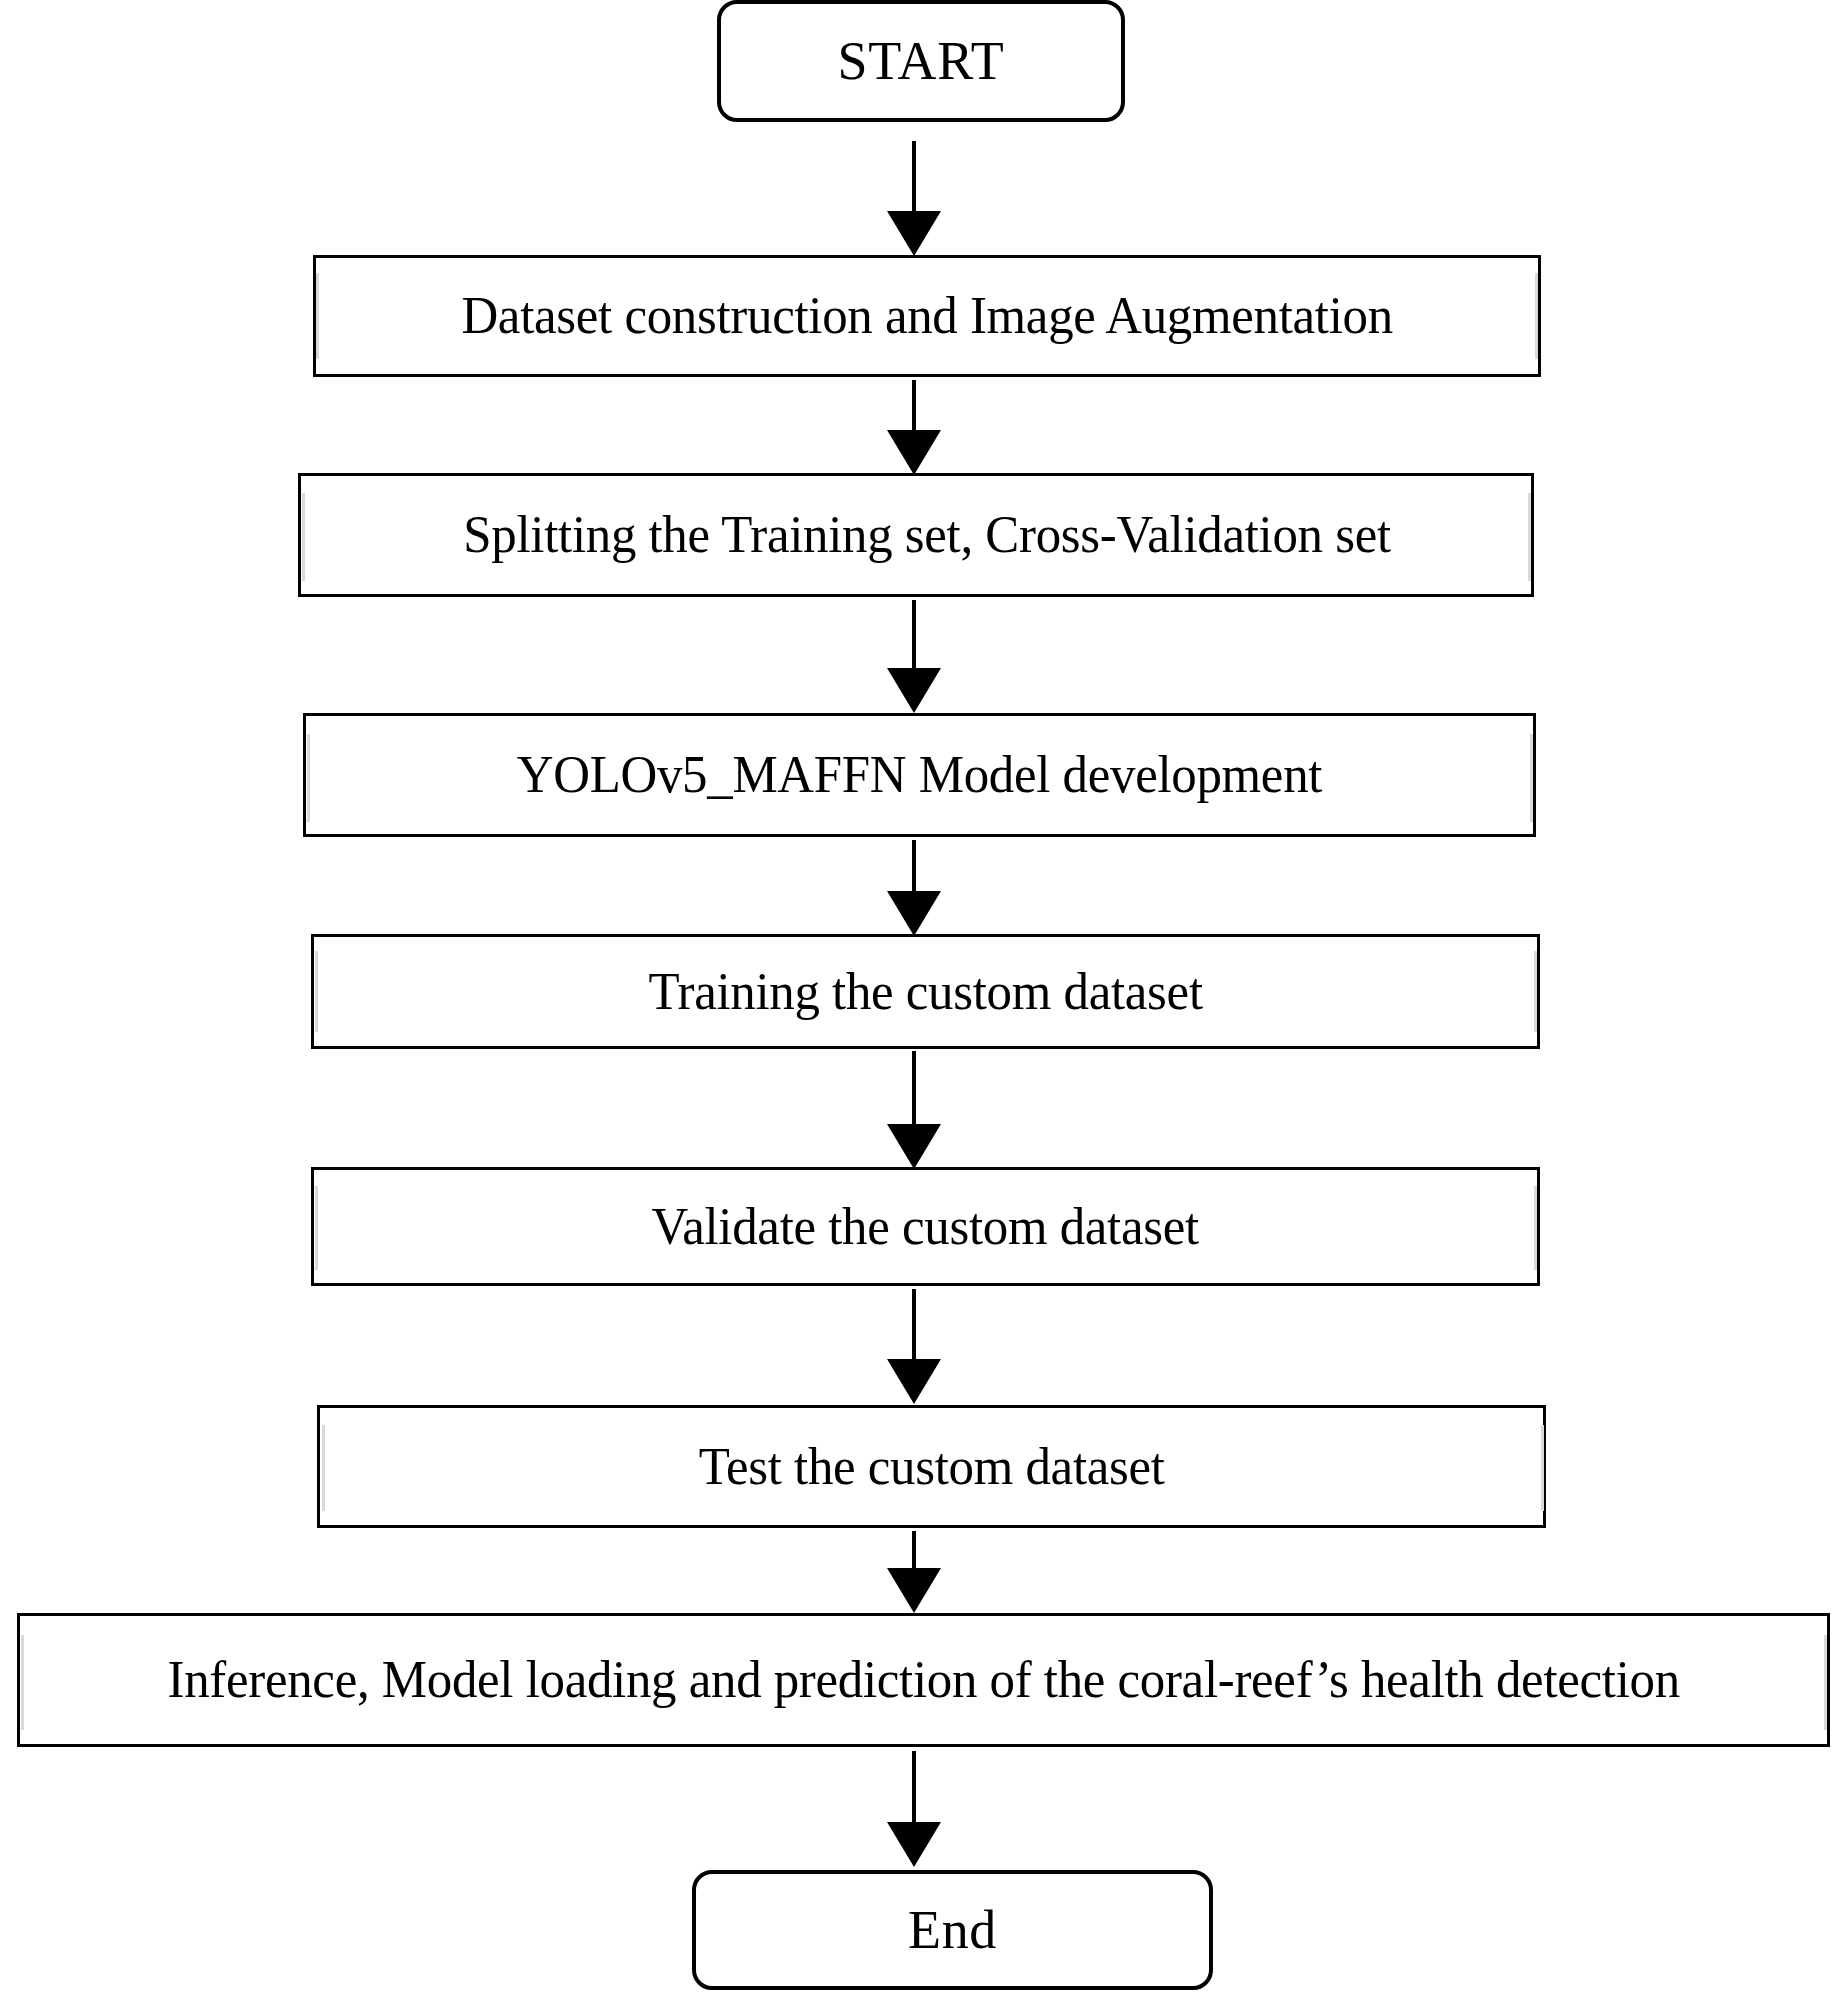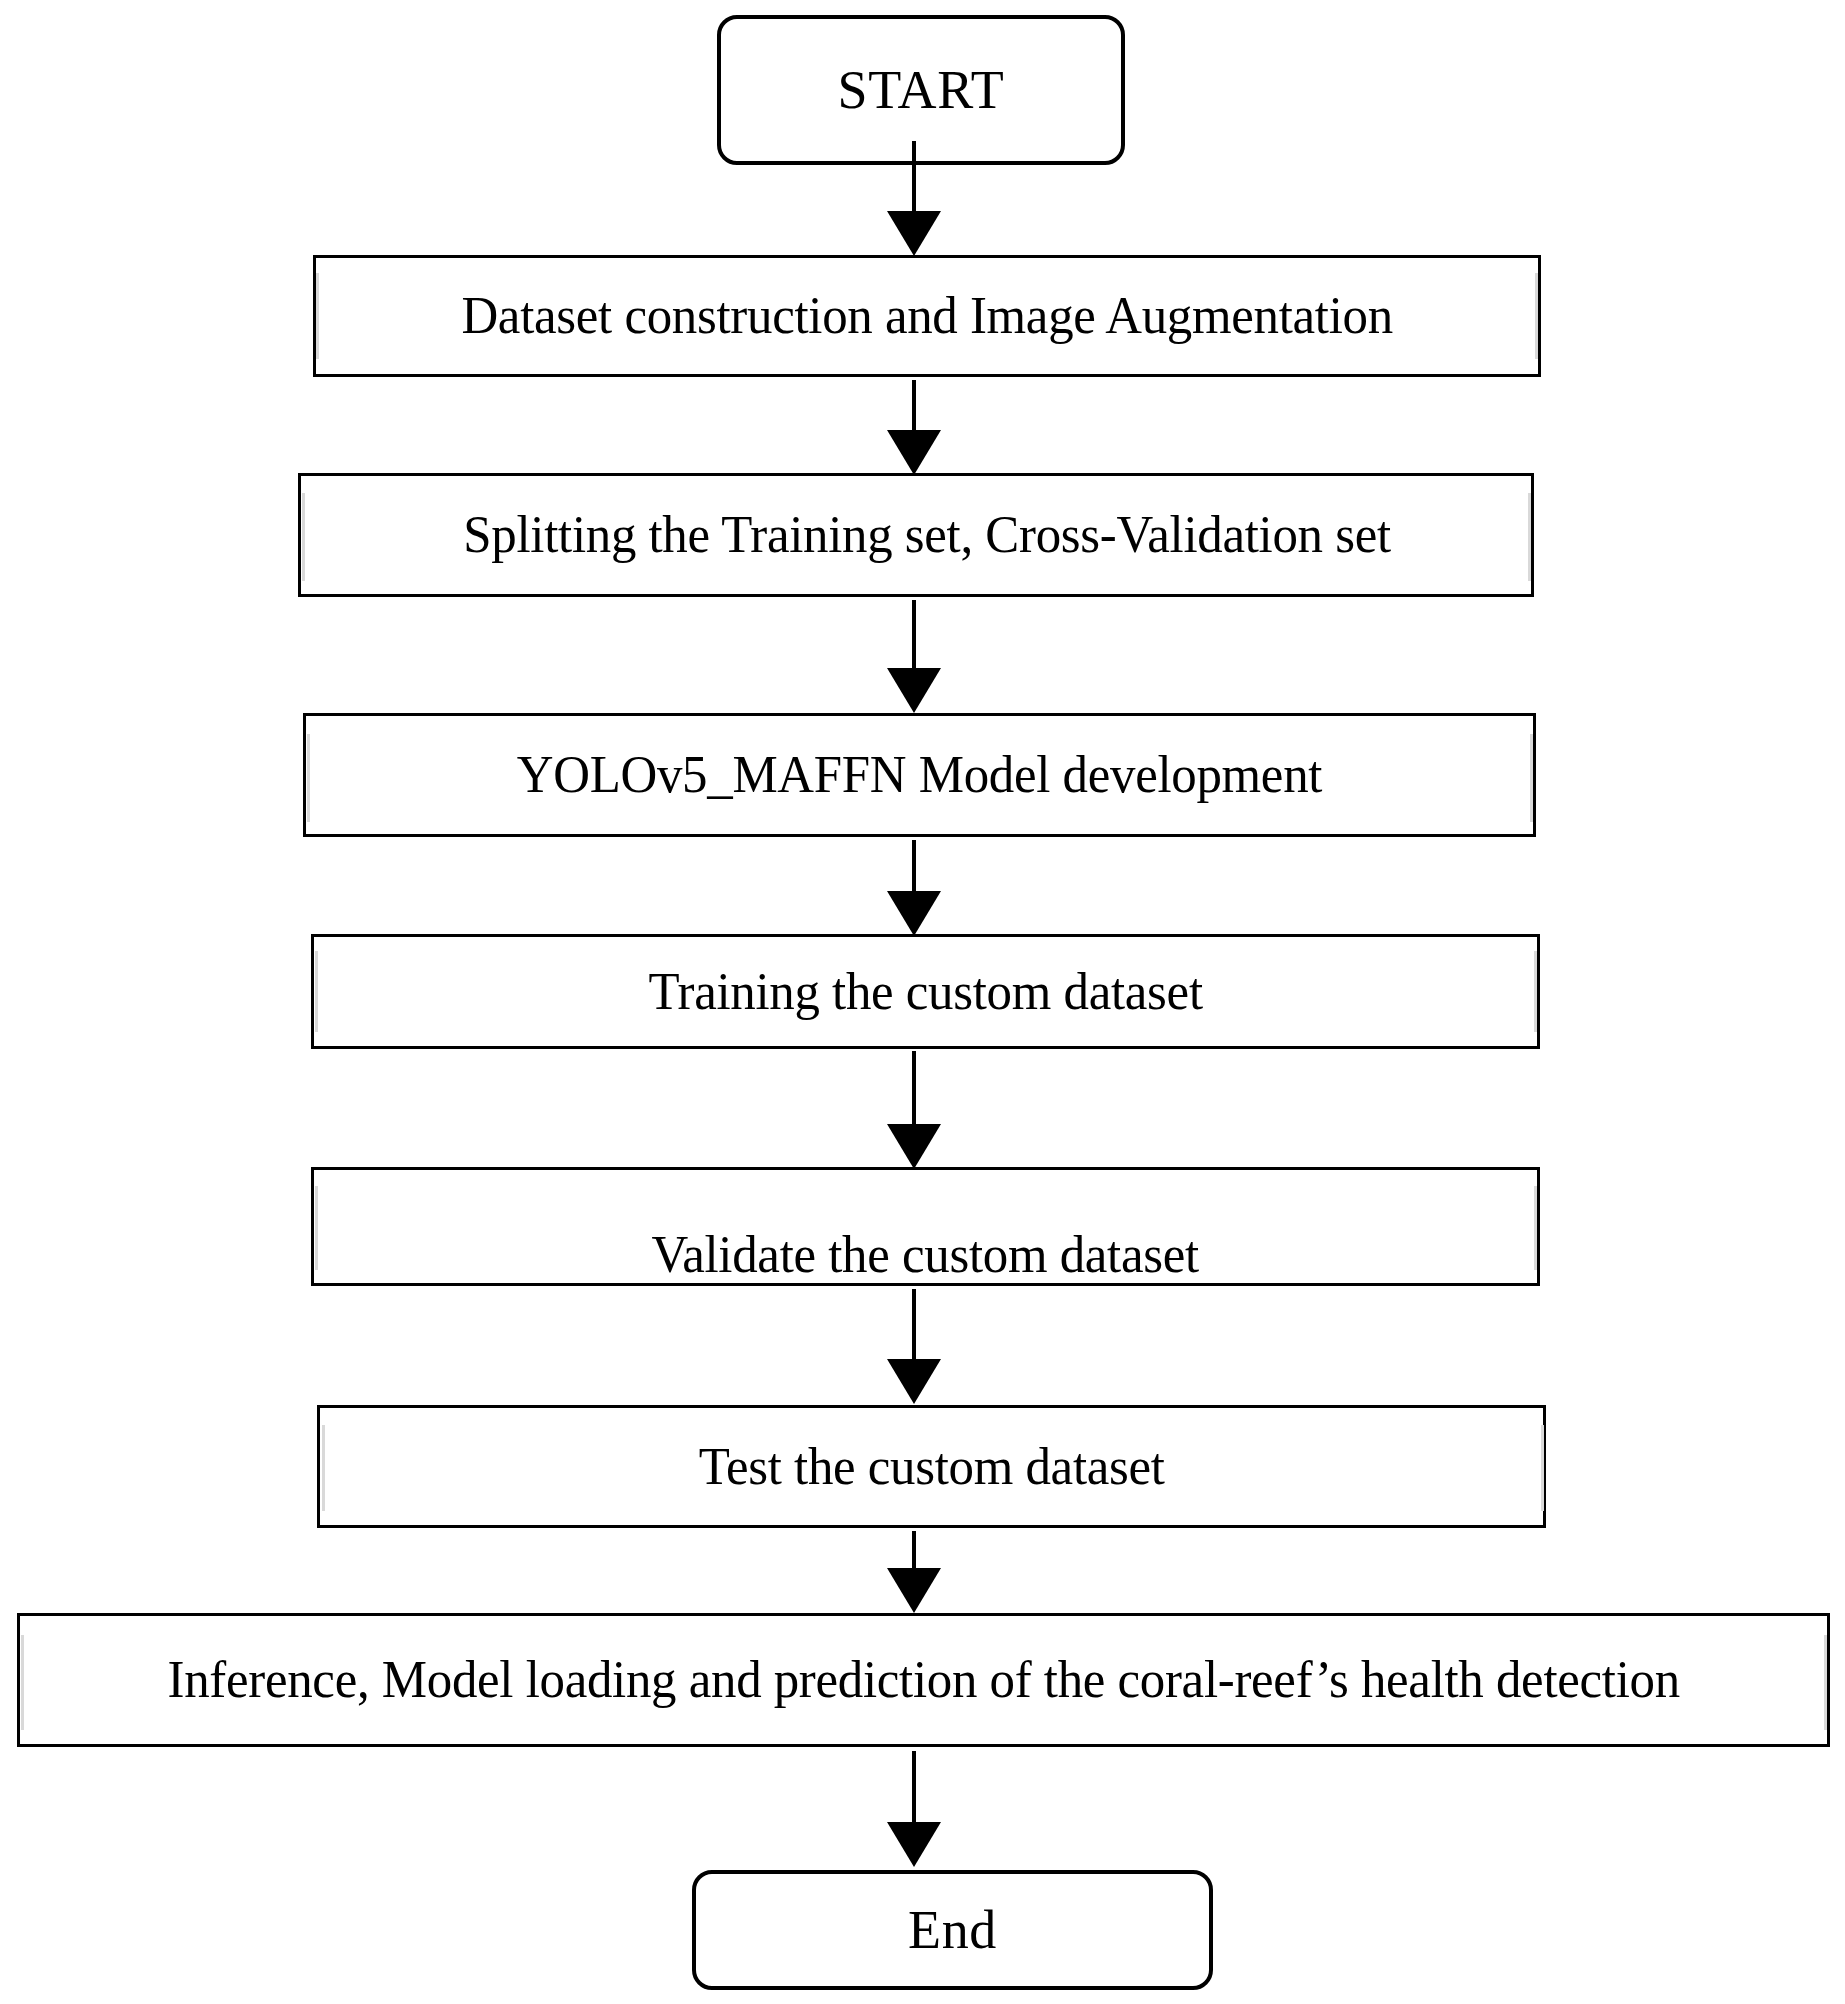--- a/index.html
+++ b/index.html
@@ -73,21 +73,21 @@
     position: absolute;
     width: 2.7px;
     background: #d9d9d9;
   }
 </style>
 </head>
 <body>
 
 <div id="canvas">
 
-  <div class="node terminal" style="left:717px; top:15px; width:408px; height:150px;">
+  <div class="node terminal" style="left:717px; top:0; width:408px; height:122px;">
     <span class="node-label">START</span>
   </div>
 
   <div class="arrow" style="left:887px; top:141px; width:54px; height:115px;">
     <div class="shaft" style="height:74px;"></div>
     <div class="head"></div>
   </div>
 
   <div class="node" style="left:313px; top:255px; width:1228px; height:122px;">
     <span class="node-label">Dataset construction and Image Augmentation</span>
@@ -126,21 +126,21 @@
     <span class="node-label">Training the custom dataset</span>
   </div>
   <div class="edge-ghost" style="left:315px; top:951px; height:81px;"></div>
   <div class="edge-ghost" style="left:1534px; top:951px; height:81px;"></div>
 
   <div class="arrow" style="left:887px; top:1051px; width:54px; height:118px;">
     <div class="shaft" style="height:77px;"></div>
     <div class="head"></div>
   </div>
 
-  <div class="node" style="left:311px; top:1167px; width:1229px; height:119px;align-items:flex-end;">
+  <div class="node" style="left:311px; top:1167px; width:1229px; height:119px;">
     <span class="node-label">Validate the custom dataset</span>
   </div>
   <div class="edge-ghost" style="left:315px; top:1186px; height:84px;"></div>
   <div class="edge-ghost" style="left:1534px; top:1186px; height:84px;"></div>
 
   <div class="arrow" style="left:887px; top:1289px; width:54px; height:115px;">
     <div class="shaft" style="height:74px;"></div>
     <div class="head"></div>
   </div>
 

